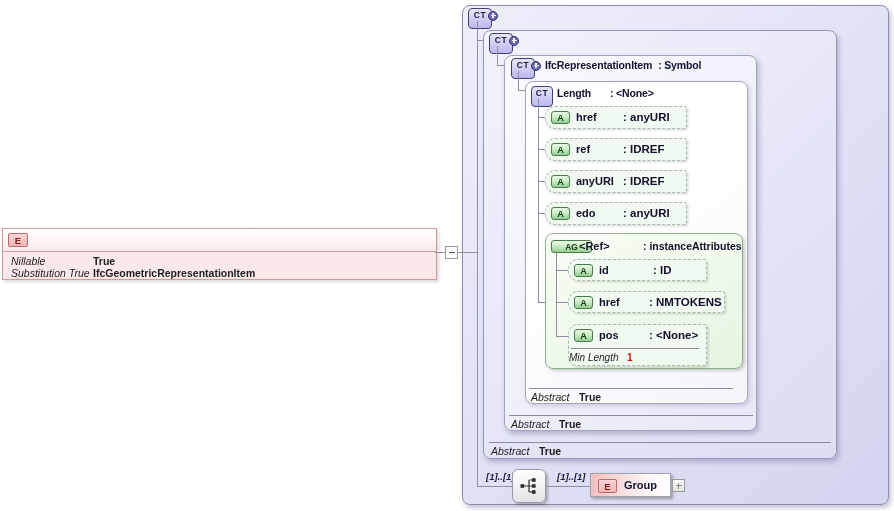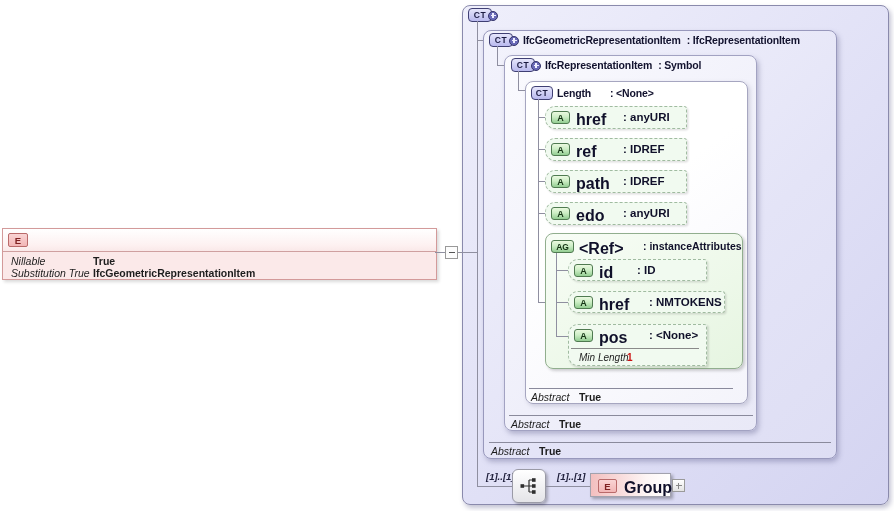--- a/index.html
+++ b/index.html
@@ -8,42 +8,42 @@
 
   
   .tbox{position:absolute;border-radius:8px;border:1px solid #9898bc;box-sizing:border-box;}
   .sh-lav{box-shadow:2px 3px 5px rgba(84,84,128,0.35);}
 
   .hdr-title{position:absolute;font-size:10.5px;font-weight:bold;letter-spacing:-0.15px;
              white-space:nowrap;color:#12122e;}
   .hdr-title .base{margin-left:6px;}
 
   
-  .ct-icon{position:absolute;width:24px;height:14px;border:1px solid #3f3f73;border-radius:4px;
+  .ct-icon{position:absolute;width:24px;height:21px;border:1px solid #3f3f73;border-radius:4px;
            background:linear-gradient(#e6e6fb,#b9b9ee);color:#1a1a40;font-size:8.5px;font-weight:bold;
            text-align:center;line-height:13px;letter-spacing:0.5px;box-sizing:border-box;}
   .plus-badge{position:absolute;right:-7px;top:1.5px;width:10px;height:10px;border-radius:50%;
               background:#6a6ab8;border:1px solid #34346a;box-sizing:border-box;}
   .plus-badge::before{content:"";position:absolute;left:1.5px;top:3.5px;width:5px;height:1.2px;background:#eef;}
   .plus-badge::after{content:"";position:absolute;left:3.4px;top:1.6px;width:1.2px;height:5px;background:#eef;}
 
   .a-icon{position:absolute;width:19px;height:13px;border:1px solid #4f7a50;border-radius:3px;
           background:linear-gradient(#eaf9df 0%,#cdeec6 45%,#93cd92 100%);color:#143314;
           font-size:9px;font-weight:bold;text-align:center;line-height:12px;box-sizing:border-box;}
-  .ag-icon{position:absolute;width:23px;height:13px;border:1px solid #4f7a50;border-radius:3px;
+  .ag-icon{position:absolute;width:41px;height:13px;border:1px solid #4f7a50;border-radius:3px;
            background:linear-gradient(#eaf9df 0%,#cdeec6 45%,#93cd92 100%);color:#143314;
            font-size:8.5px;font-weight:bold;text-align:center;line-height:12px;box-sizing:border-box;}
   .e-icon{position:absolute;width:20px;height:14px;border:1px solid #b96a6a;border-radius:2px;
           background:linear-gradient(#f9d4d4,#f2b6b6);color:#7e2222;font-size:9.5px;font-weight:bold;
           text-align:center;line-height:14px;box-sizing:border-box;}
 
   
   .attr-box{position:absolute;background:#f1faf0;border:1px dashed #a0bba0;
             border-radius:10px 3px 3px 10px;box-shadow:1.5px 1.5px 2px rgba(0,0,0,0.12);box-sizing:border-box;}
-  .attr-name{position:absolute;left:30px;top:4px;font-size:16px;font-weight:bold;white-space:nowrap;}
+  .attr-name{position:absolute;left:30px;top:4px;font-size:11px;font-weight:bold;white-space:nowrap;}
   .attr-type{position:absolute;top:4px;font-size:11.5px;font-weight:bold;white-space:nowrap;}
 
   
   .hline{position:absolute;height:1px;background:#8f8fa0;}
   .vline{position:absolute;width:1px;background:#8f8fa0;}
   .footer-line{position:absolute;height:1px;background:#8a8a9c;}
 
   
   .abs-label{position:absolute;font-size:10.5px;font-style:italic;color:#1c1c1c;white-space:nowrap;}
   .abs-value{position:absolute;font-size:10.5px;font-weight:bold;color:#1c1c1c;white-space:nowrap;}
@@ -106,23 +106,20 @@
 
   <span class="ct-icon" style="left:468px;top:8px;">
     <span>CT</span>
     <span class="plus-badge"></span>
   </span>
 
   <span class="ct-icon" style="left:489px;top:33px;">
     <span>CT</span>
     <span class="plus-badge"></span>
   </span>
-  <span class="hdr-title" style="left:523px;top:34px;">
-    <span>IfcGeometricRepresentationItem</span><span class="base">: IfcRepresentationItem</span>
-  </span>
 
   <span class="ct-icon" style="left:511px;top:58px;">
     <span>CT</span>
     <span class="plus-badge"></span>
   </span>
   <span class="hdr-title" style="left:545px;top:59px;">
     <span>IfcRepresentationItem</span><span class="base">: Symbol</span>
   </span>
 
   <span class="ct-icon" style="left:531px;top:86px;width:22px;">
@@ -155,21 +152,21 @@
     <span class="attr-name">href</span>
     <span class="attr-type" style="left:77px;">: anyURI</span>
   </div>
   <div class="attr-box" style="left:545px;top:138px;width:142px;height:23px;">
     <span class="a-icon" style="left:5px;top:4px;">A</span>
     <span class="attr-name">ref</span>
     <span class="attr-type" style="left:77px;">: IDREF</span>
   </div>
   <div class="attr-box" style="left:545px;top:170px;width:142px;height:23px;">
     <span class="a-icon" style="left:5px;top:4px;">A</span>
-    <span class="attr-name">path</span>
+    <span class="attr-name">anyURI</span>
     <span class="attr-type" style="left:77px;">: IDREF</span>
   </div>
   <div class="attr-box" style="left:545px;top:202px;width:142px;height:23px;">
     <span class="a-icon" style="left:5px;top:4px;">A</span>
     <span class="attr-name">edo</span>
     <span class="attr-type" style="left:77px;">: anyURI</span>
   </div>
 
   <div class="tbox" style="left:545px;top:233px;width:198px;height:136px;border:1px solid #91ae8e;background:linear-gradient(150deg,#f8fdf6 0%,#e6f5e1 100%);box-shadow:2px 2px 3px rgba(0,0,0,0.18);"></div>
   <span class="ag-icon" style="left:551px;top:240px;">AG</span>
@@ -177,33 +174,33 @@
   <span class="attr-type" style="position:absolute;left:643px;top:240px;font-size:10.5px;">: instanceAttributes</span>
 
   <div class="vline" style="left:556px;top:253px;height:84px;"></div>
   <div class="hline" style="left:556px;top:270px;width:12px;"></div>
   <div class="hline" style="left:556px;top:302px;width:12px;"></div>
   <div class="hline" style="left:556px;top:336px;width:12px;"></div>
 
   <div class="attr-box" style="left:568px;top:259px;width:139px;height:22px;">
     <span class="a-icon" style="left:5px;top:3.5px;">A</span>
     <span class="attr-name">id</span>
-    <span class="attr-type" style="left:68px;">: ID</span>
+    <span class="attr-type" style="left:84px;">: ID</span>
   </div>
   <div class="attr-box" style="left:568px;top:291px;width:157px;height:22px;">
     <span class="a-icon" style="left:5px;top:3.5px;">A</span>
     <span class="attr-name">href</span>
     <span class="attr-type" style="left:80px;">: NMTOKENS</span>
   </div>
   <div class="attr-box" style="left:568px;top:324px;width:139px;height:42px;">
     <span class="a-icon" style="left:5px;top:4px;">A</span>
     <span class="attr-name">pos</span>
     <span class="attr-type" style="left:80px;">: &lt;None&gt;</span>
     <div style="position:absolute;left:2px;top:23px;width:128px;height:1px;background:#8a8a8a;"></div>
-    <span class="facet-label" style="left:10px;top:27px;">Min Length</span>
+    <span class="facet-label" style="left:0;top:27px;">Min Length</span>
     <span class="facet-value" style="left:58px;top:27px;">1</span>
   </div>
 
   <div class="footer-line" style="left:529px;top:388px;width:204px;"></div>
   <span class="abs-label" style="left:531px;top:391px;">Abstract</span>
   <span class="abs-value" style="left:579px;top:391px;">True</span>
 
   <div class="footer-line" style="left:509px;top:415px;width:244px;"></div>
   <span class="abs-label" style="left:511px;top:418px;">Abstract</span>
   <span class="abs-value" style="left:559px;top:418px;">True</span>

